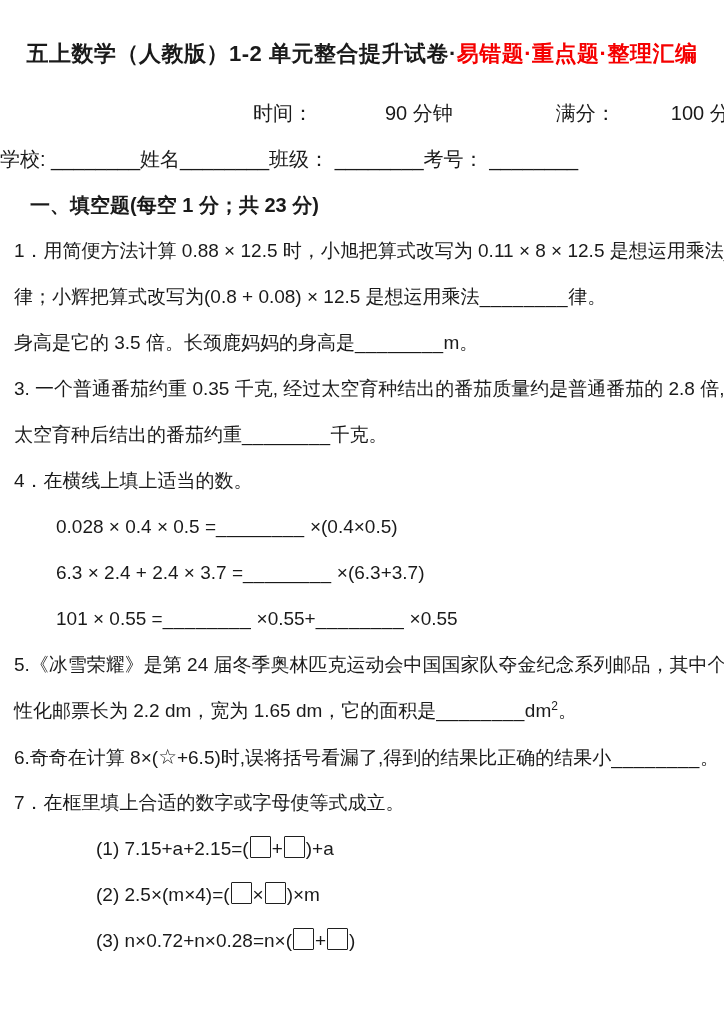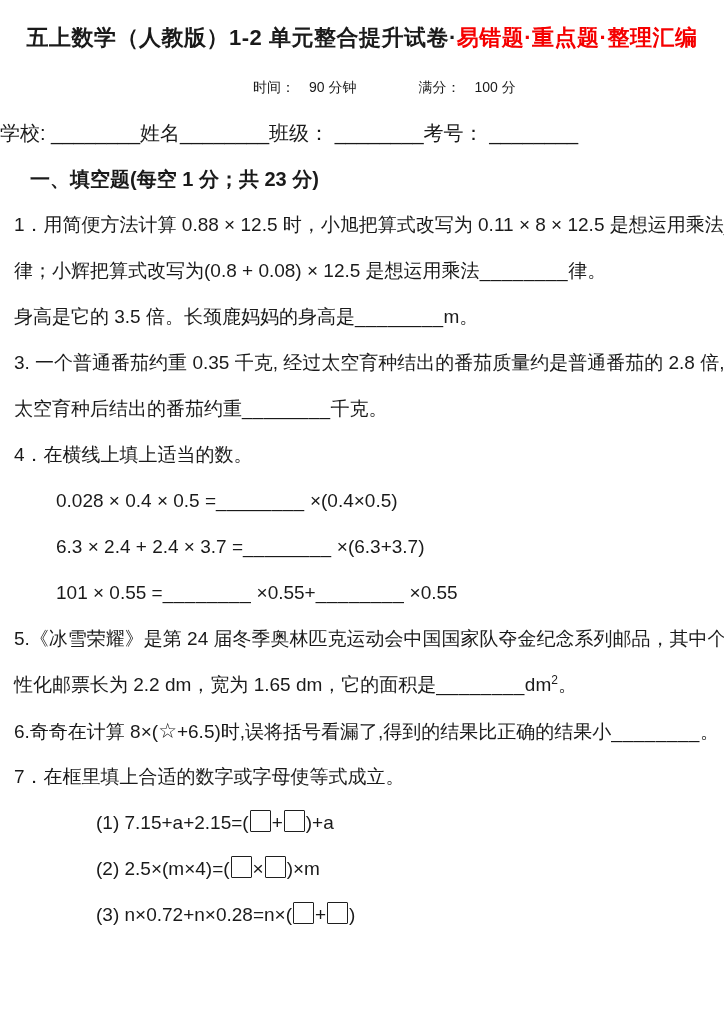--- a/index.html
+++ b/index.html
@@ -23,24 +23,25 @@
     white-space: nowrap;
   }
   .title .red { color: #f50000; }
   .meta {
     display: flex;
     align-items: baseline;
     padding-left: 253px;
     height: 46px;
     line-height: 46px;
     margin-top: 6px;
-    font-size: 14px;
+    font-size: 20px;
     white-space: nowrap;
+    gap: 41px;
   }
-  .meta .time-value { margin-left: 14px; text-align: right; }
+  .meta .time-value { margin-left: 31px; text-align: right; }
   .meta .score-label { margin-left: 62px; }
   .meta .score-value { margin-left: 14px; }
   .student {
     height: 46px;
     line-height: 46px;
     font-size: 20px;
     white-space: nowrap;
   }
   .heading {
     padding-left: 30px;
@@ -72,21 +73,21 @@
     background: #ffffff;
   }
   sup { font-size: 12px; line-height: 0; }
   .star { font-size: 21px; }
 </style>
 </head>
 <body>
 
 <div class="page">
 
-  <h1 class="title" style="margin:0;">
+  <h1 class="title" style="margin:16px;">
     <span>五上数学（人教版）1-2 单元整合提升试卷·</span><span class="red">易错题·重点题·整理汇编</span>
   </h1>
 
   <div class="meta">
     <span class="time-label">时间：</span>
     <span class="time-value">90 分钟</span>
     <span class="score-label">满分：</span>
     <span class="score-value">100 分</span>
   </div>
 

